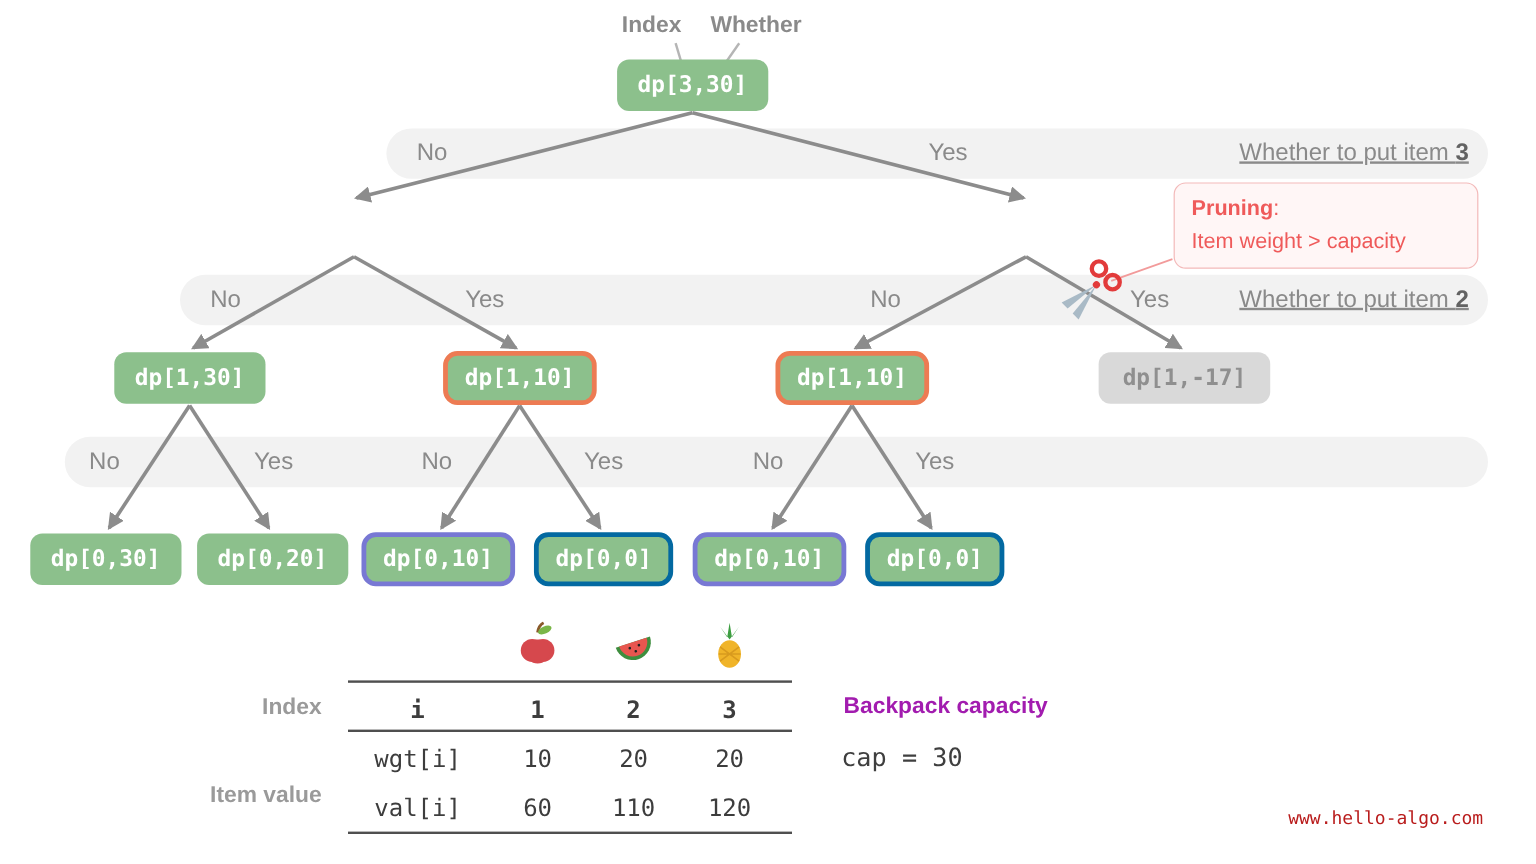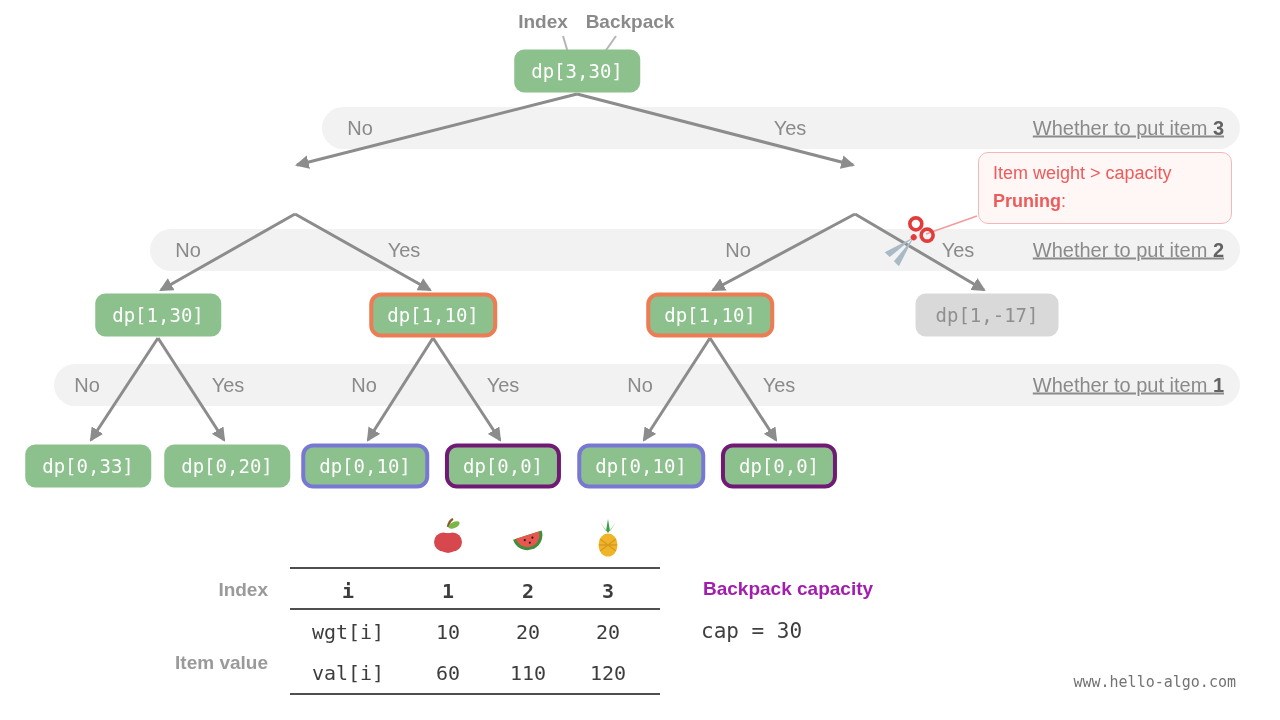--- a/index.html
+++ b/index.html
@@ -5,40 +5,40 @@
   html,body{margin:0;padding:0;background:#fff;}
   .canvas{position:relative;width:1280px;height:720px;background:#ffffff;overflow:hidden;
           font-family:"Liberation Sans","DejaVu Sans",sans-serif;}
   svg.overlay{position:absolute;left:0;top:0;z-index:2;}
   .band{position:absolute;height:42px;background:#f2f2f2;border-radius:21px;z-index:1;}
   .band .lbl{position:absolute;top:50%;transform:translate(-50%,-50%);font-size:20px;color:#8a8a8a;text-align:right;}
   .band .q{position:absolute;right:16px;top:50%;transform:translateY(-50%);font-size:20px;color:#8a8a8a;white-space:nowrap;text-decoration:underline;}
   .band .q b{color:#636363;font-weight:700;}
   .node{position:absolute;transform:translate(-50%,-50%);background:#8cc08c;color:#ffffff;
         border-radius:10px;font-family:"DejaVu Sans Mono","Liberation Mono",monospace;
-        font-weight:400;font-size:19px;line-height:1;padding:12px 17px;white-space:nowrap;z-index:3;}
+        font-weight:700;font-size:19px;line-height:1;padding:12px 17px;white-space:nowrap;z-index:3;}
   .node.b-orange{border:4px solid #ed7b53;padding:9px 14px;border-radius:12px;}
   .node.b-purple{border:4px solid #7878d4;padding:9px 14px;border-radius:12px;}
-  .node.b-blue{border:4px solid #701a75;padding:9px 14px;border-radius:12px;}
+  .node.b-blue{border:4px solid #0369a1;padding:9px 14px;border-radius:12px;}
   .node.gray{background:#d9d9d9;color:#8f8f8f;padding:12px 20px;}
   .ptr-label{position:absolute;transform:translateX(-50%);font-weight:700;font-size:19px;color:#8a8a8a;z-index:3;white-space:nowrap;}
   .pruning{position:absolute;left:978px;top:152px;width:254px;box-sizing:border-box;z-index:4;
            background:#fff6f6;border:1px solid #f3b9b9;border-radius:10px;
            padding:7px 14px;font-size:18px;color:#ef5a5a;line-height:1.55;}
   .pruning .title{font-weight:700;}
   .rowhead{position:absolute;width:220px;text-align:right;font-weight:700;font-size:19px;color:#9a9a9a;z-index:3;}
   .cell{position:absolute;transform:translateX(-50%);font-family:"DejaVu Sans Mono","Liberation Mono",monospace;
         font-size:20px;color:#3d3d3d;white-space:pre;z-index:3;}
   .cell.hdr{font-weight:700;}
   .rule{position:absolute;left:290px;width:370px;height:2px;background:#4f4f4f;z-index:3;}
   .caplabel{position:absolute;left:703px;top:578px;font-weight:700;font-size:19px;color:#a21caf;z-index:3;text-align:right;}
   .capvalue{position:absolute;left:701px;top:619px;font-family:"DejaVu Sans Mono","Liberation Mono",monospace;
             font-size:21px;color:#3f3f3f;z-index:3;}
   .watermark{position:absolute;right:44px;top:673px;font-family:"DejaVu Sans Mono","Liberation Mono",monospace;
-             font-size:15px;color:#737373;z-index:3;margin-left:38px;}
+             font-size:15px;color:#b91c1c;z-index:3;margin-left:38px;}
   .fruit{position:absolute;transform:translate(-50%,-50%);z-index:3;}
 </style>
 </head>
 <body>
 
 <div class="canvas">
 
   <div class="band" style="left:322px;top:107px;width:918px">
     <span class="lbl" style="left:38px">No</span>
     <span class="lbl" style="left:468px">Yes</span>
@@ -51,21 +51,20 @@
     <span class="lbl" style="left:808px">Yes</span>
     <span class="q"><span>Whether to put item </span><b>2</b></span>
   </div>
   <div class="band" style="left:54px;top:364px;width:1186px">
     <span class="lbl" style="left:33px">No</span>
     <span class="lbl" style="left:174px">Yes</span>
     <span class="lbl" style="left:310px">No</span>
     <span class="lbl" style="left:449px">Yes</span>
     <span class="lbl" style="left:586px">No</span>
     <span class="lbl" style="left:725px">Yes</span>
-    <span class="q"><span>Whether to put item </span><b>1</b></span>
   </div>
 
   <svg class="overlay" width="1280" height="720">
     <defs>
       <marker id="arrow" viewBox="0 0 10 10" refX="8.5" refY="5" markerWidth="4.6" markerHeight="4.6" orient="auto-start-reverse">
         <path d="M0 0 L10 5 L0 10 z" fill="#8c8c8c"></path>
       </marker>
     </defs>
     <g stroke="#8c8c8c" stroke-width="3">
       <line x1="577" y1="94" x2="297" y2="165" marker-end="url(#arrow)"></line>
@@ -89,37 +88,37 @@
     <g transform="translate(913,238) rotate(-45)">
       <polygon points="1,0 -30,-10 -30,-3" fill="#a9bac6"></polygon>
       <polygon points="1,0 -30,10 -30,3" fill="#a9bac6"></polygon>
       <circle cx="12" cy="-8" r="6" fill="none" stroke="#e23b3b" stroke-width="3.6"></circle>
       <circle cx="12" cy="8" r="6" fill="none" stroke="#e23b3b" stroke-width="3.6"></circle>
       <circle cx="1" cy="0" r="3" fill="#e23b3b"></circle>
     </g>
   </svg>
 
   <span class="ptr-label" style="left:543px;top:11px">Index</span>
-  <span class="ptr-label" style="left:630px;top:11px">Backpack</span>
+  <span class="ptr-label" style="left:630px;top:11px">Whether</span>
 
   <div class="node" style="left:577px;top:71px">dp[3,30]</div>
   <div class="node" style="left:158px;top:315px">dp[1,30]</div>
   <div class="node b-orange" style="left:433px;top:315px">dp[1,10]</div>
   <div class="node b-orange" style="left:710px;top:315px">dp[1,10]</div>
   <div class="node gray" style="left:987px;top:315px">dp[1,-17]</div>
-  <div class="node" style="left:88px;top:466px">dp[0,33]</div>
+  <div class="node" style="left:88px;top:466px">dp[0,30]</div>
   <div class="node" style="left:227px;top:466px">dp[0,20]</div>
   <div class="node b-purple" style="left:365px;top:466px">dp[0,10]</div>
   <div class="node b-blue" style="left:503px;top:466px">dp[0,0]</div>
   <div class="node b-purple" style="left:641px;top:466px">dp[0,10]</div>
   <div class="node b-blue" style="left:779px;top:466px">dp[0,0]</div>
 
   <div class="pruning">
+    <div><span class="title">Pruning</span><span>:</span></div>
     <div>Item weight &gt; capacity</div>
-    <div><span class="title">Pruning</span><span>:</span></div>
   </div>
 
   <svg class="fruit" style="left:448px;top:537px" width="36" height="38" viewBox="-18 -22 36 38">
     <path d="M0 -13 q1 -6 5 -8" stroke="#8a5a2b" stroke-width="2.4" fill="none"></path>
     <ellipse cx="6" cy="-15" rx="6" ry="3" fill="#7ab648" transform="rotate(-24 6 -15)"></ellipse>
     <circle cx="-4.5" cy="2" r="9.5" fill="#d6484d"></circle>
     <circle cx="4.5" cy="2" r="9.5" fill="#d6484d"></circle>
     <circle cx="0" cy="3" r="10" fill="#d6484d"></circle>
   </svg>
   <svg class="fruit" style="left:528px;top:537px" width="36" height="36" viewBox="-18 -18 36 36">

